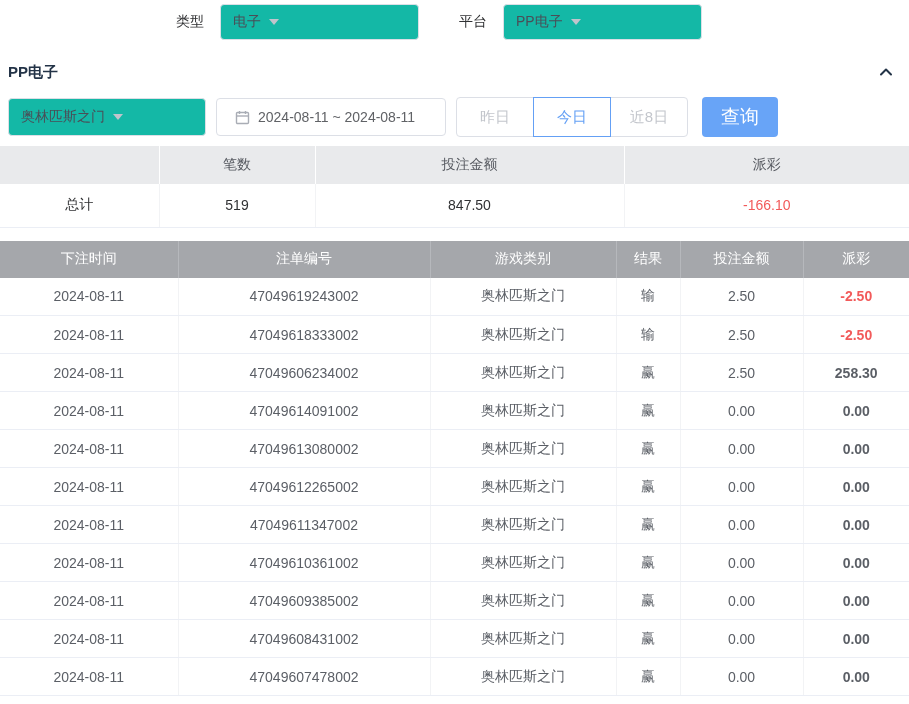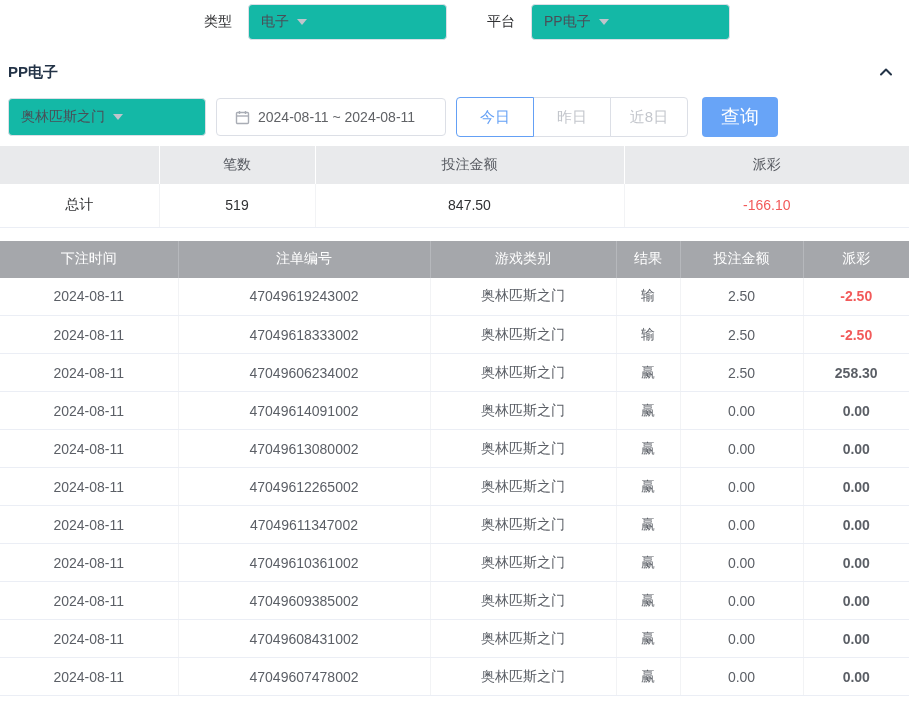--- a/index.html
+++ b/index.html
@@ -5,21 +5,21 @@
   * { margin:0; padding:0; box-sizing:border-box; }
   html,body { background:#fff; }
   body {
     font-family:"Liberation Sans","DejaVu Sans",sans-serif;
     font-size:14px; color:#303133;
   }
   .page { width:909px; height:704px; background:#fff; overflow:hidden; position:relative; }
 
   
   .top-form { height:44px; display:flex; align-items:center; padding-left:176px; }
-  .form-label { color:#303133; margin-right:16px; white-space:nowrap;margin-left:28px; }
+  .form-label { color:#303133; margin-right:16px; white-space:nowrap; }
   .form-label.second { margin-left:40px; }
   .select-box {
     width:199px; height:36px; border:1px solid #dcdfe6; border-radius:4px;
     display:flex; align-items:center; 
     padding:0 12px; color:#4a4e57; background:#14b8a6; cursor:pointer;
   }
   .caret-down {
     width:0; height:0; border-left:5px solid transparent; border-right:5px solid transparent;
     border-top:6px solid #c0c4cc; margin-left:8px; flex:none;
   }
@@ -116,22 +116,22 @@
         <svg width="15" height="15" viewBox="0 0 15 15">
           <rect x="1.5" y="2.5" width="12" height="11" rx="1" fill="none" stroke="#a9adb5" stroke-width="1.4"></rect>
           <line x1="1.5" y1="6" x2="13.5" y2="6" stroke="#a9adb5" stroke-width="1.4"></line>
           <line x1="4.5" y1="1" x2="4.5" y2="4" stroke="#a9adb5" stroke-width="1.4"></line>
           <line x1="10.5" y1="1" x2="10.5" y2="4" stroke="#a9adb5" stroke-width="1.4"></line>
         </svg>
       </span>
       <span>2024-08-11 ~ 2024-08-11</span>
     </div>
     <div class="btn-group">
+      <button class="range-btn">昨日</button>
       <button class="range-btn active">今日</button>
-      <button class="range-btn">昨日</button>
       <button class="range-btn">近8日</button>
     </div>
     <button class="query-btn">查询</button>
   </div>
 
   <table class="summary">
     <colgroup>
         <col style="width:159px">
         <col style="width:156px">
         <col style="width:309px">

